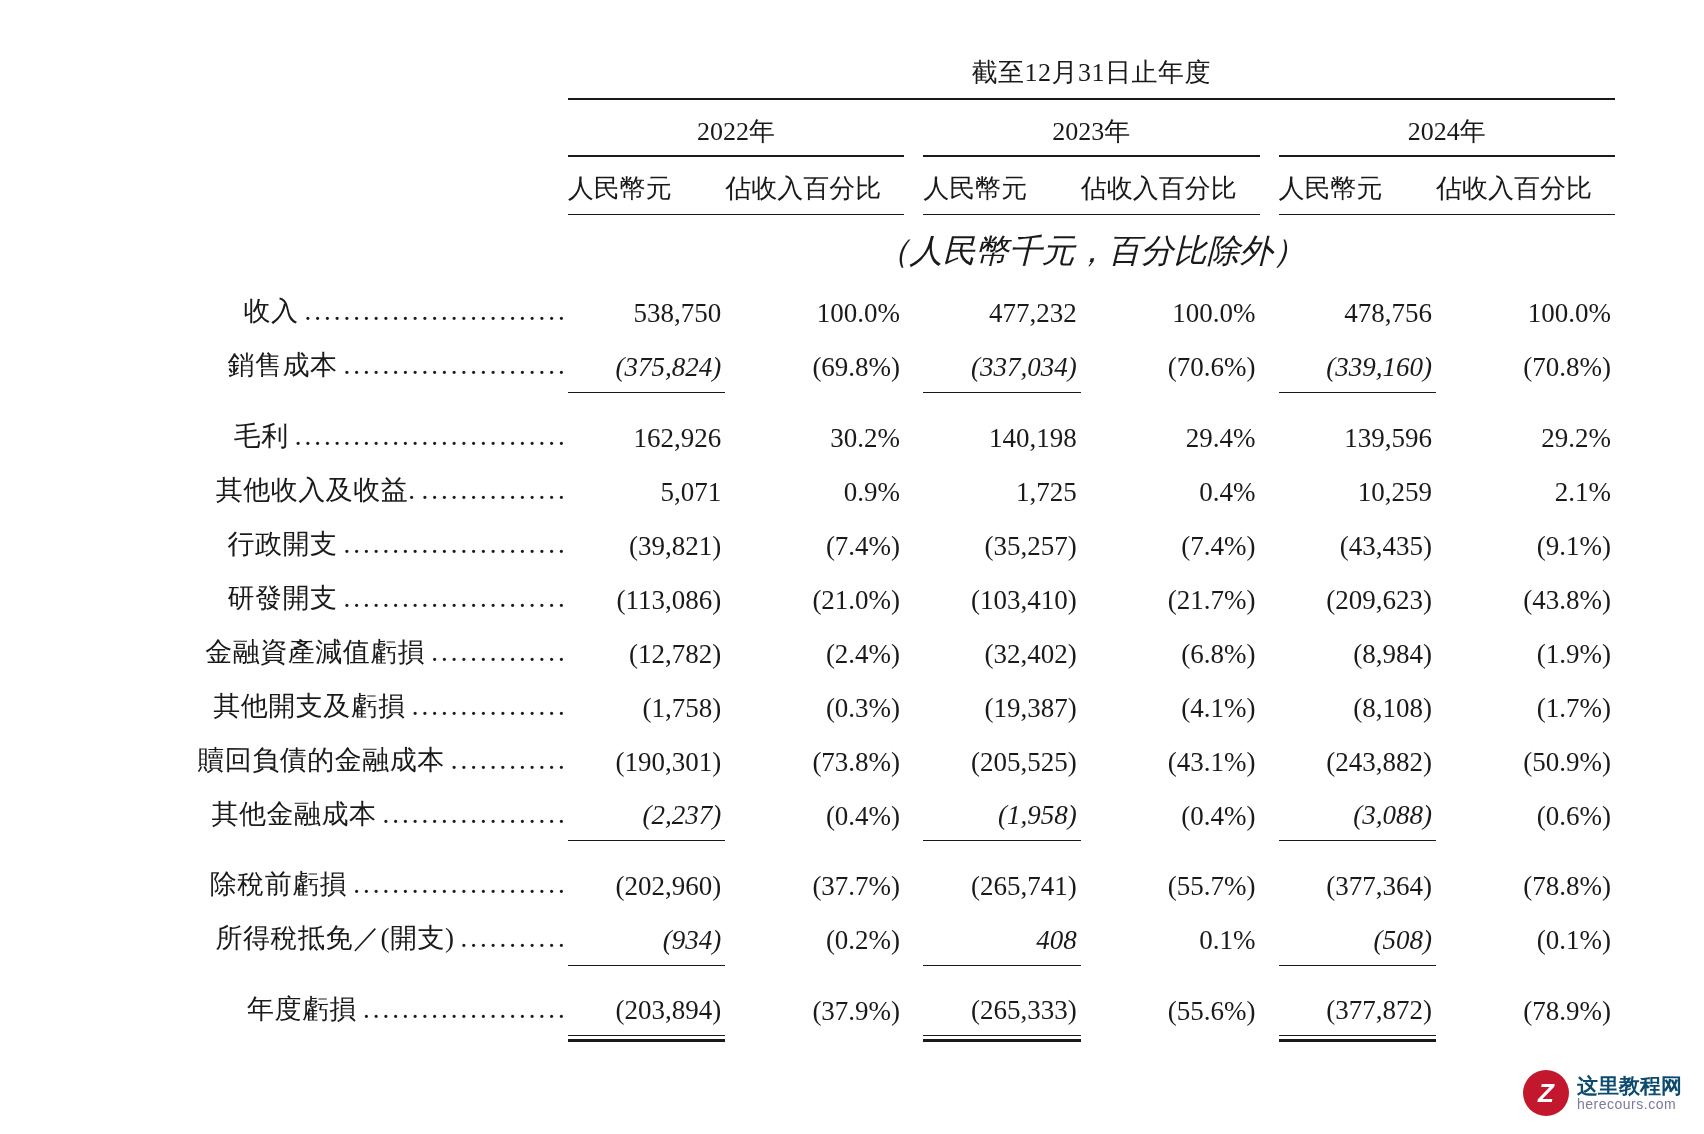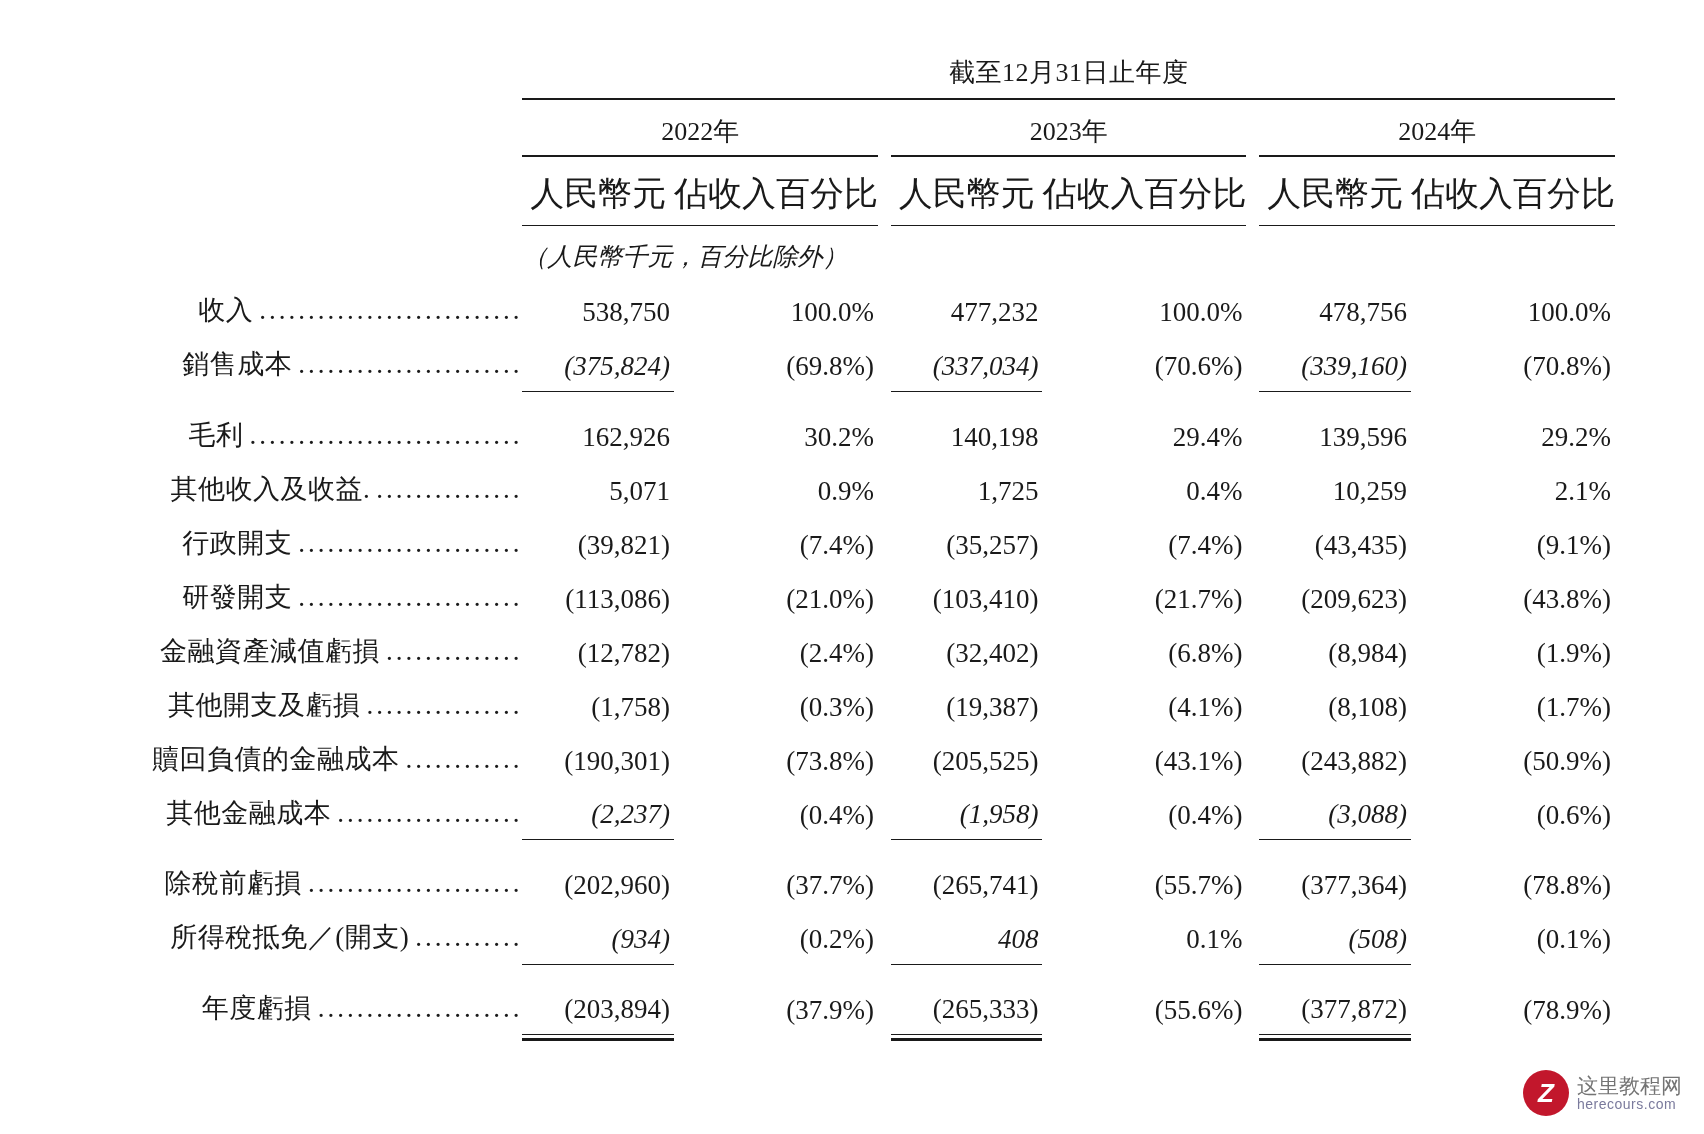--- a/index.html
+++ b/index.html
@@ -57,33 +57,33 @@
     margin-top: 2px;
   }
   .hdr-year {
     text-align: center;
     font-weight: bold;
     font-size: 26px;
     padding-top: 14px !important;
     padding-bottom: 6px !important;
   }
   .hdr-sub {
-    text-align: center;
-    font-size: 34px;
+    font-size: 26px;
     padding-top: 14px !important;
     padding-bottom: 8px !important;
     white-space: nowrap;
   }
   .rule-thin {
     height: 1.5px;
     background: #1a1a1a;
   }
   .units {
+    text-align: center;
     font-style: italic;
-    font-size: 25px;
+    font-size: 33px;
     padding-top: 14px !important;
     padding-bottom: 10px !important;
     white-space: nowrap;
   }
 
   td.label {
     font-size: 27px;
     white-space: nowrap;
     padding-top: 9px !important;
     padding-bottom: 9px !important;
@@ -142,22 +142,22 @@
     font-family: "Liberation Sans", sans-serif;
     font-weight: bold;
     font-size: 26px;
     font-style: italic;
     box-shadow: 0 0 0 3px #ffffff;
   }
   .wm-text { line-height: 1.1; }
   .wm-title {
     font-family: "Liberation Sans", sans-serif;
     font-size: 21px;
-    color: #737373;
-    font-weight: normal;
+    color: #0c4a6e;
+    font-weight: bold;
   }
   .wm-sub {
     font-family: "Liberation Sans", sans-serif;
     font-size: 14px;
     color: #7a7a9c;
     letter-spacing: 0.5px;
   }
 </style>
 </head>
 <body>

